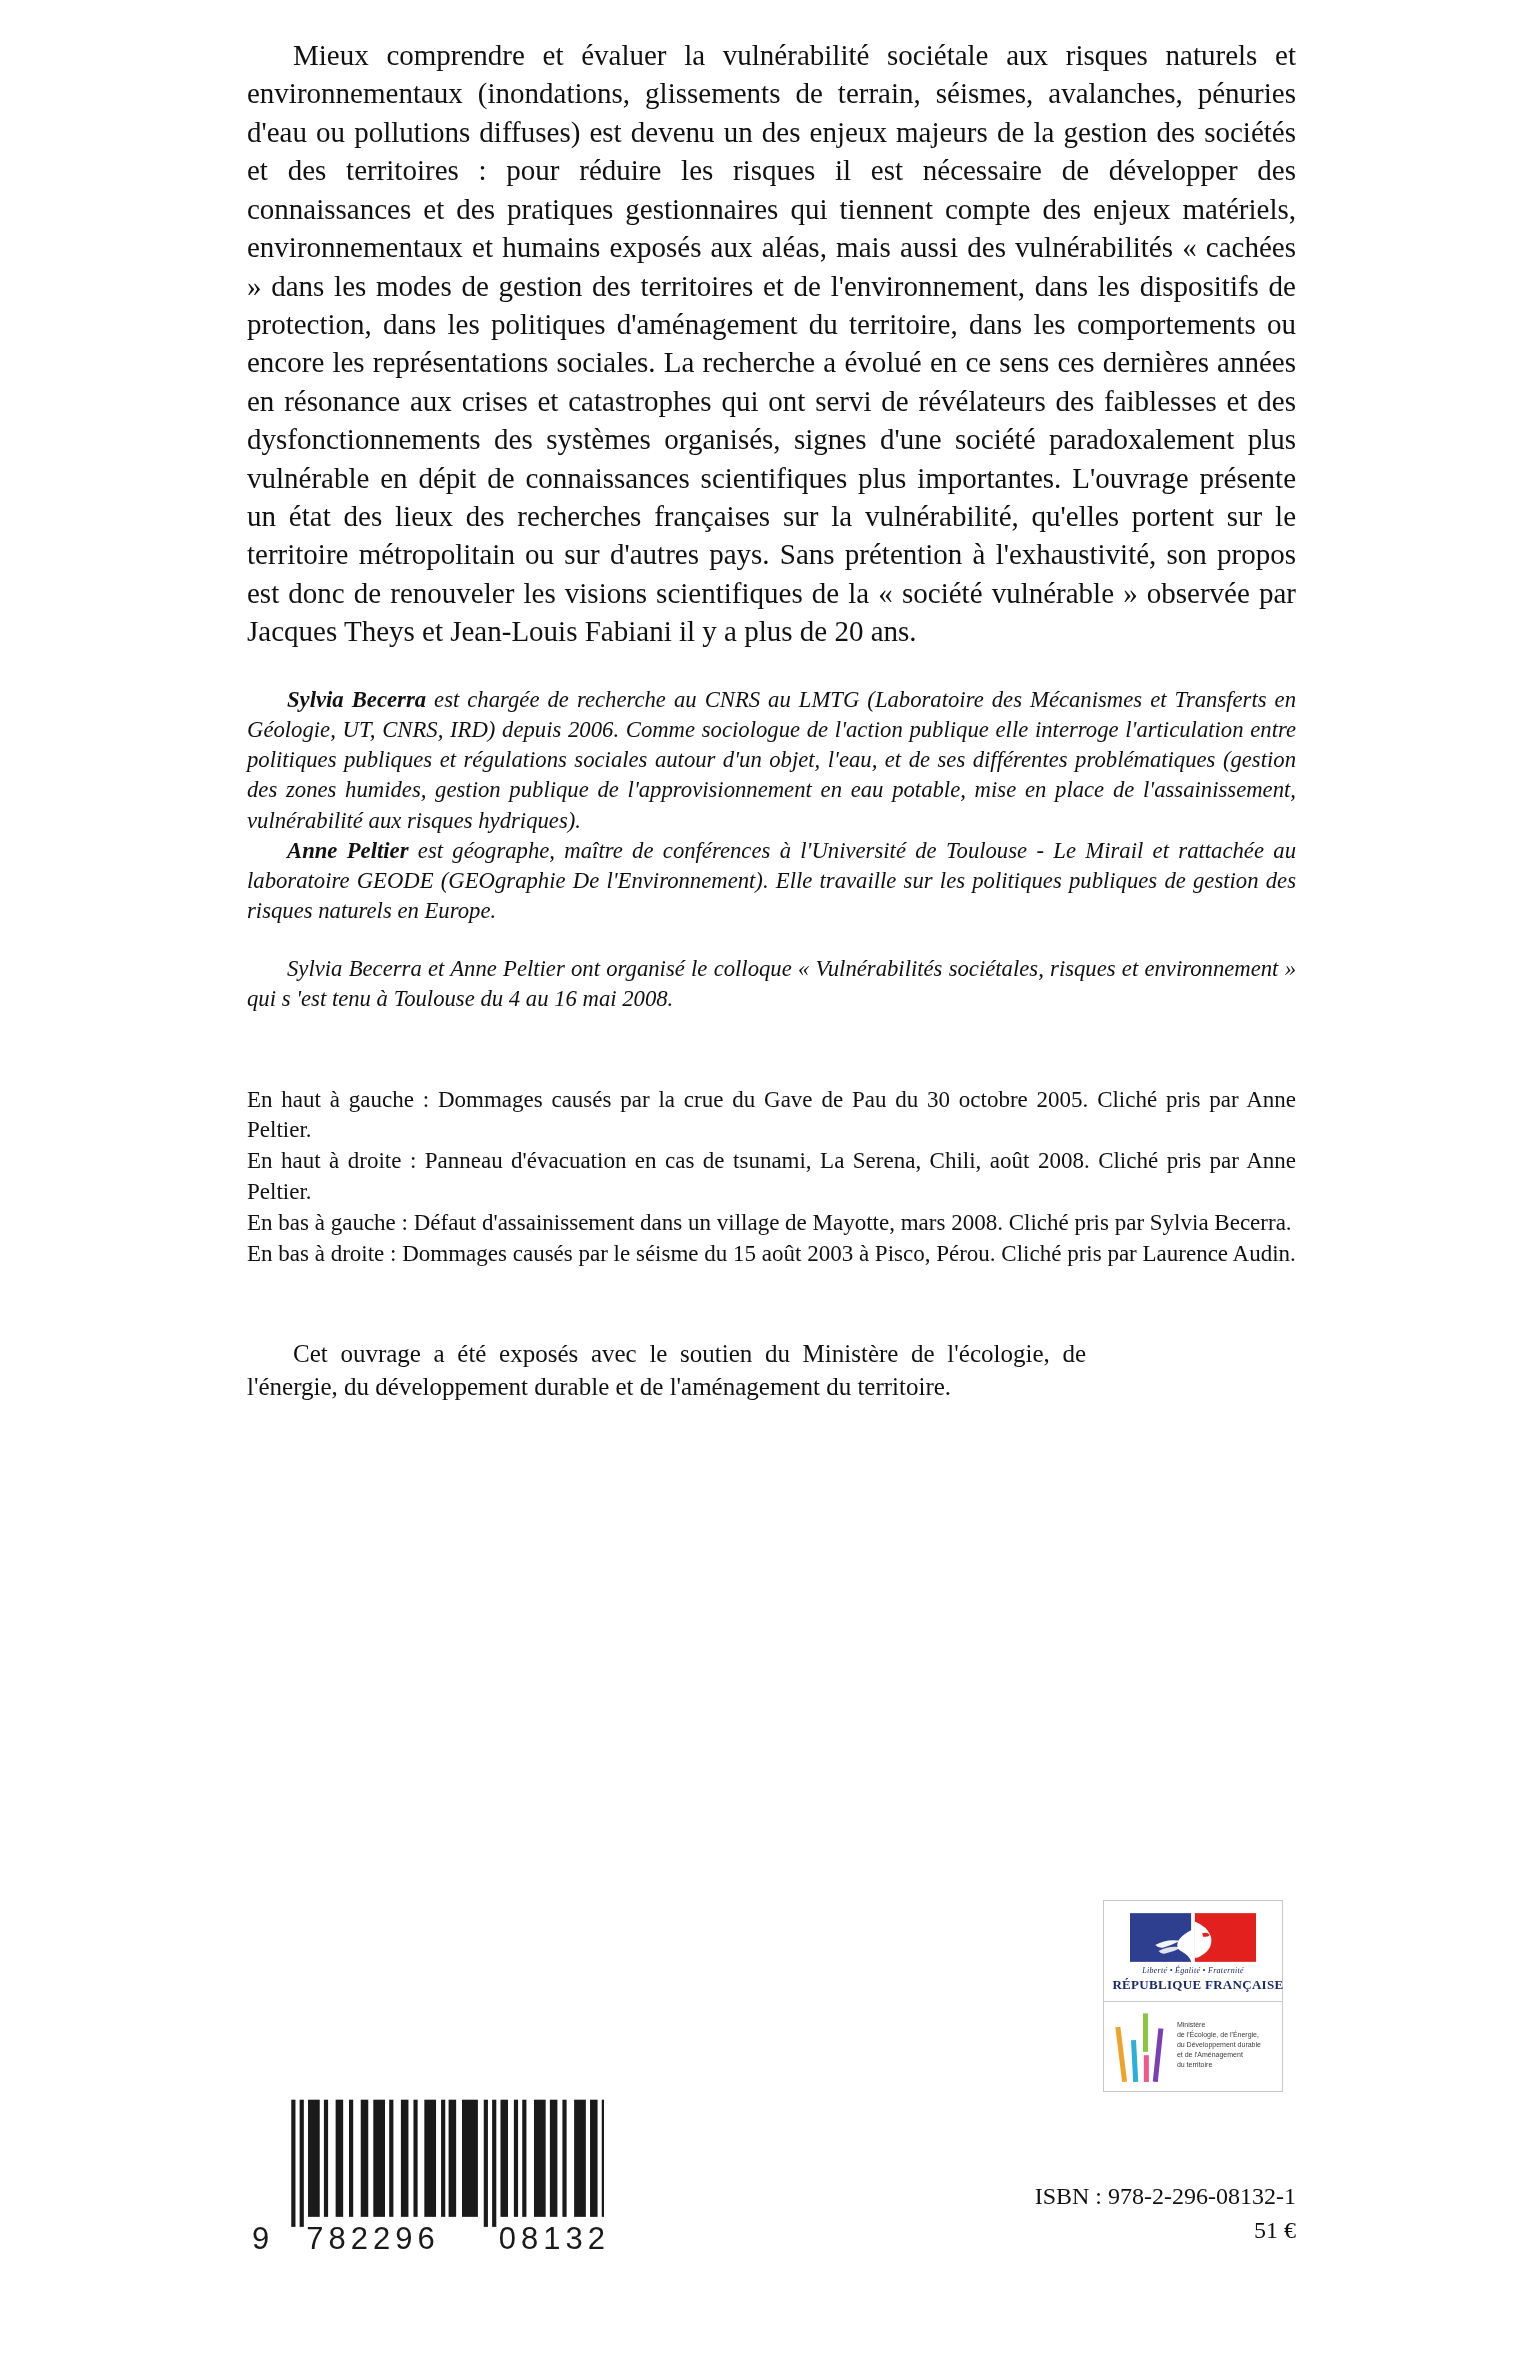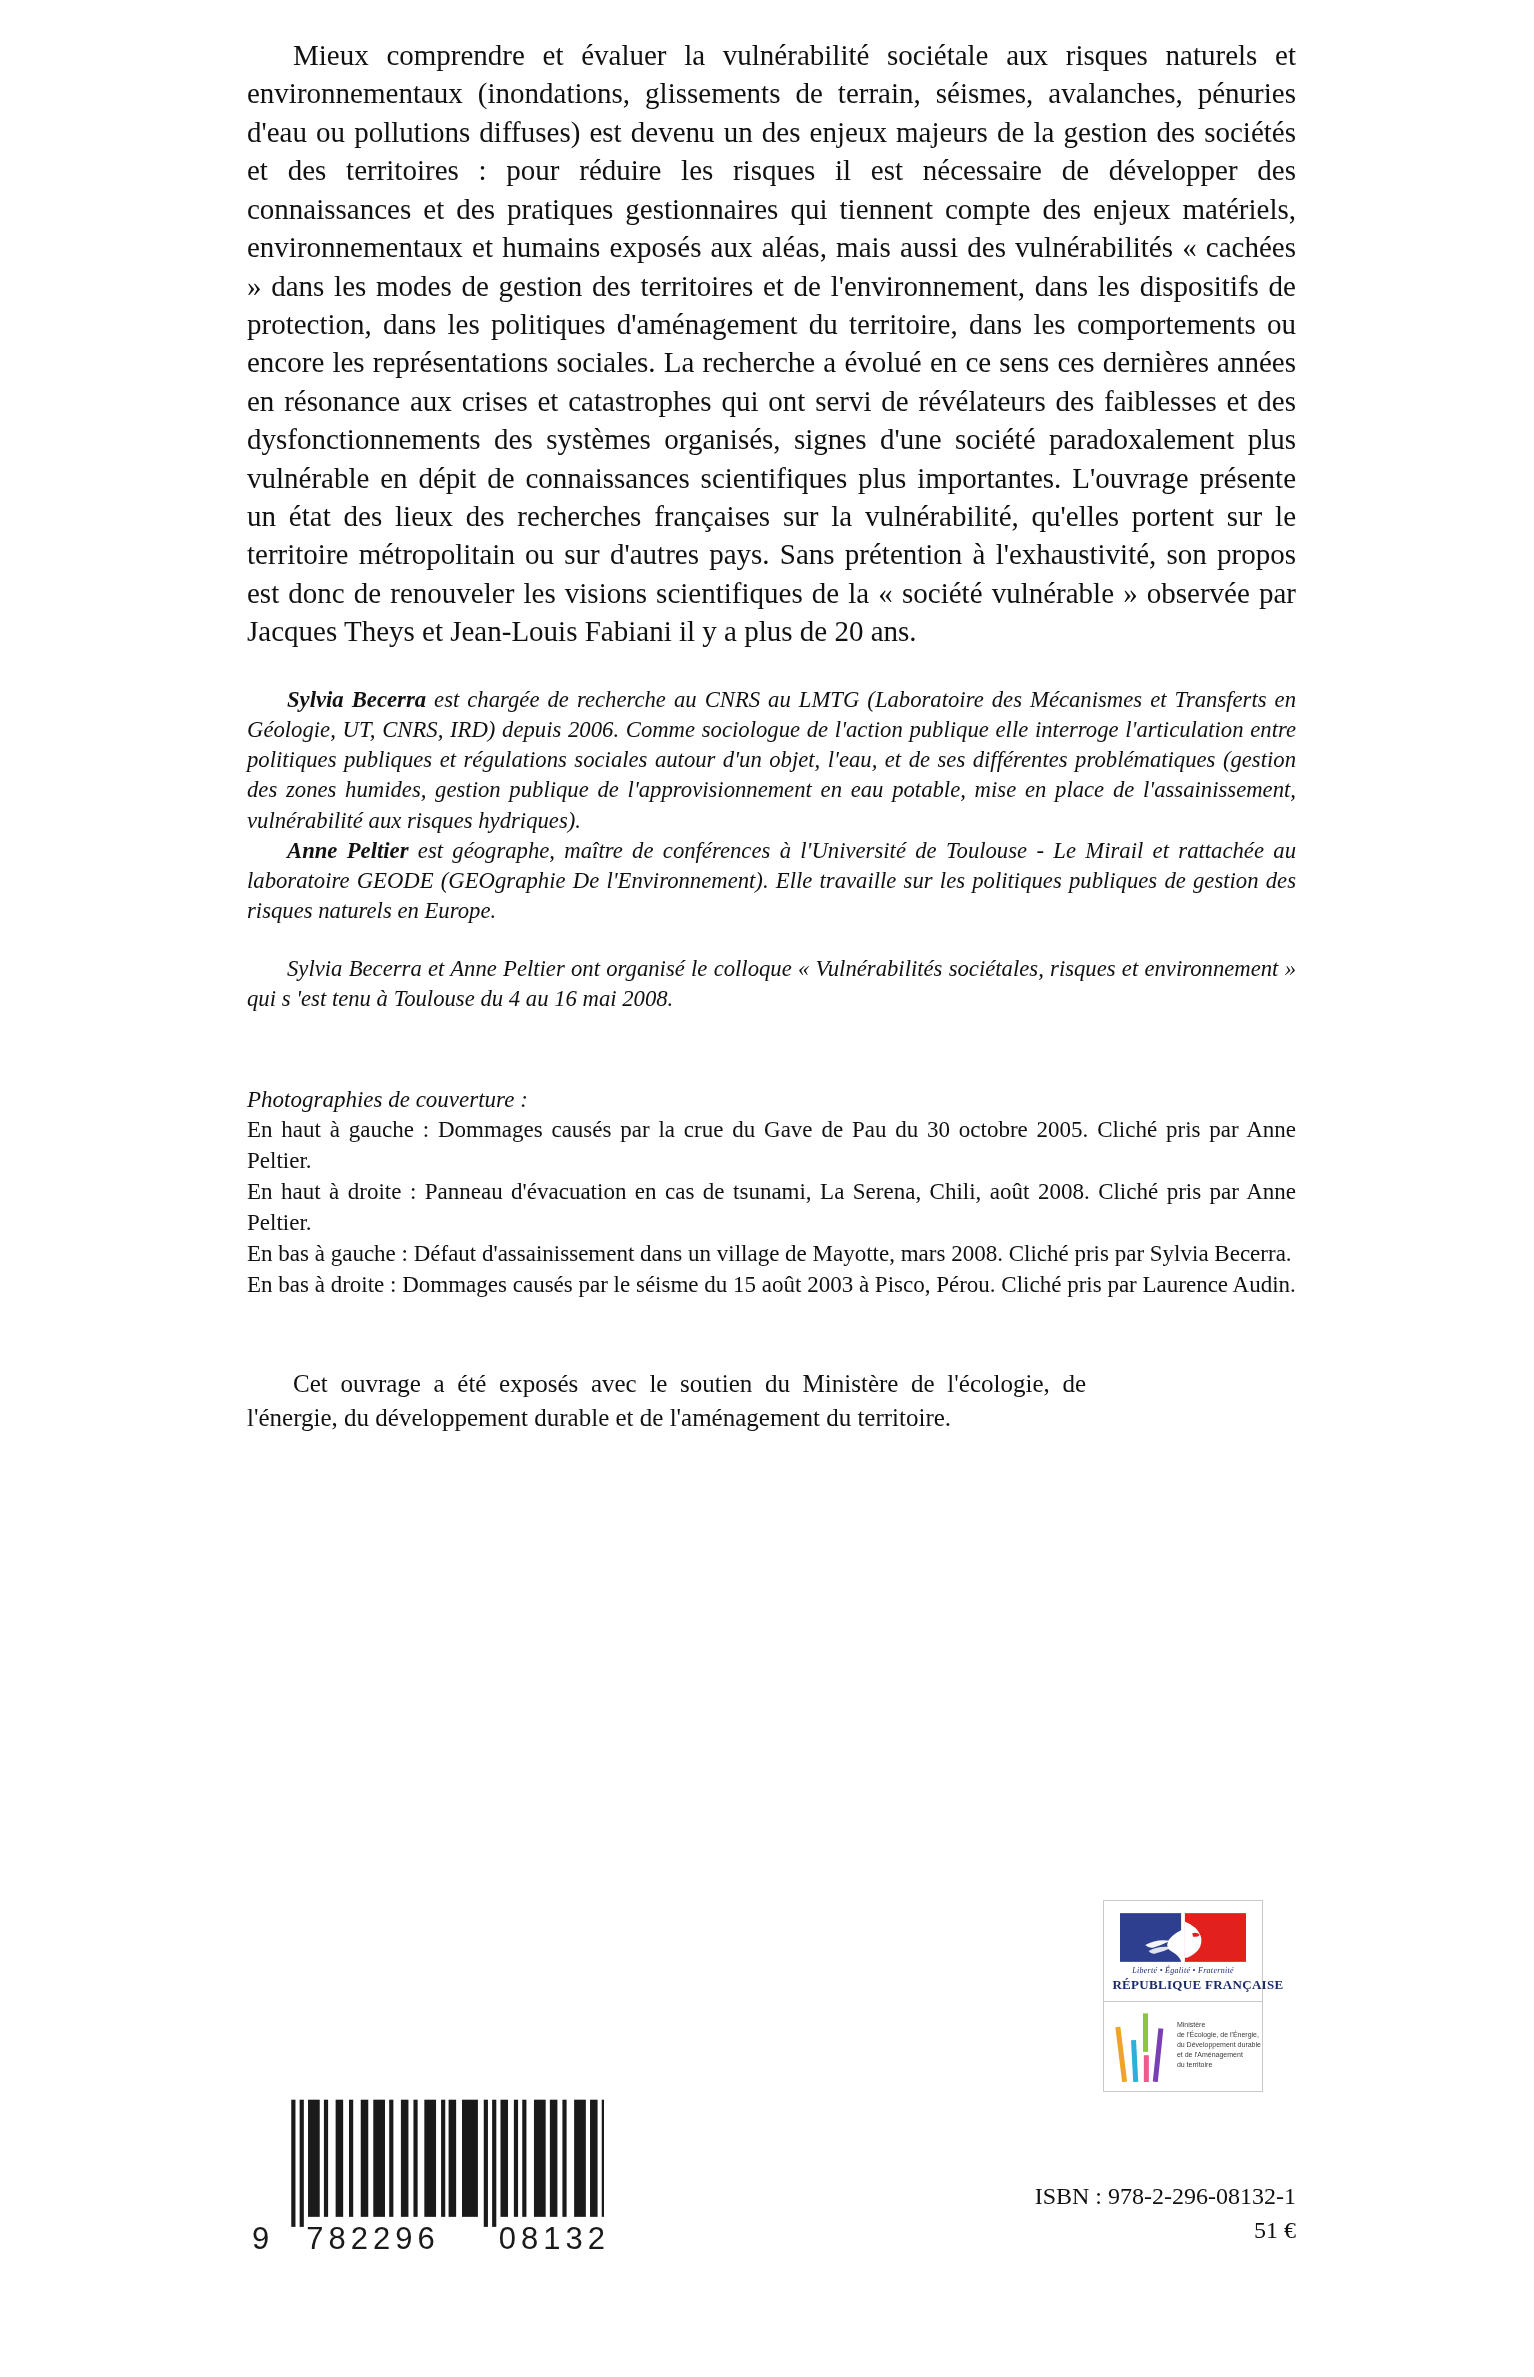--- a/index.html
+++ b/index.html
@@ -89,21 +89,21 @@
     text-align: justify;
     text-indent: 46px;
     width: 839px;
   }
 
   
   .logo-block {
     position: absolute;
     left: 1103px;
     top: 1900px;
-    width: 160px;
+    width: 180px;
   }
   .logo-card {
     border: 0.8px solid #c9c9c9;
     background: #ffffff;
     box-sizing: border-box;
   }
   .logo-marianne {
     padding: 11.7px 8.4px 8.4px 8.4px;
     text-align: center;
   }
@@ -183,21 +183,20 @@
     <div class="abstract">Mieux comprendre et évaluer la vulnérabilité sociétale aux risques naturels et environnementaux (inondations, glissements de terrain, séismes, avalanches, pénuries d'eau ou pollutions diffuses) est devenu un des enjeux majeurs de la gestion des sociétés et des territoires : pour réduire les risques il est nécessaire de développer des connaissances et des pratiques gestionnaires qui tiennent compte des enjeux matériels, environnementaux et humains exposés aux aléas, mais aussi des vulnérabilités « cachées » dans les modes de gestion des territoires et de l'environnement, dans les dispositifs de protection, dans les politiques d'aménagement du territoire, dans les comportements ou encore les représentations sociales. La recherche a évolué en ce sens ces dernières années en résonance aux crises et catastrophes qui ont servi de révélateurs des faiblesses et des dysfonctionnements des systèmes organisés, signes d'une société paradoxalement plus vulnérable en dépit de connaissances scientifiques plus importantes. L'ouvrage présente un état des lieux des recherches françaises sur la vulnérabilité, qu'elles portent sur le territoire métropolitain ou sur d'autres pays. Sans prétention à l'exhaustivité, son propos est donc de renouveler les visions scientifiques de la « société vulnérable » observée par Jacques Theys et Jean-Louis Fabiani il y a plus de 20 ans.</div>
 
     <div class="bios">
       <p><b>Sylvia Becerra</b><span> est chargée de recherche au CNRS au LMTG (Laboratoire des Mécanismes et Transferts en Géologie, UT, CNRS, IRD) depuis 2006. Comme sociologue de l'action publique elle interroge l'articulation entre politiques publiques et régulations sociales autour d'un objet, l'eau, et de ses différentes problématiques (gestion des zones humides, gestion publique de l'approvisionnement en eau potable, mise en place de l'assainissement, vulnérabilité aux risques hydriques).</span></p>
       <p><b>Anne Peltier</b><span> est géographe, maître de conférences à l'Université de Toulouse - Le Mirail et rattachée au laboratoire GEODE (GEOgraphie De l'Environnement). Elle travaille sur les politiques publiques de gestion des risques naturels en Europe.</span></p>
     </div>
 
     <div class="colloque">Sylvia Becerra et Anne Peltier ont organisé le colloque « Vulnérabilités sociétales, risques et environnement » qui s 'est tenu à Toulouse du 4 au 16 mai 2008.</div>
 
     <div class="photo-credits">
-      <p class="head">Photographies de couverture :</p>
       <p class="justified">En haut à gauche : Dommages causés par la crue du Gave de Pau du 30 octobre 2005. Cliché pris par Anne Peltier.</p>
       <p class="justified">En haut à droite : Panneau d'évacuation en cas de tsunami, La Serena, Chili, août 2008. Cliché pris par Anne Peltier.</p>
       <p class="justified">En bas à gauche : Défaut d'assainissement dans un village de Mayotte, mars 2008. Cliché pris par Sylvia Becerra.</p>
       <p class="justified">En bas à droite : Dommages causés par le séisme du 15 août 2003 à Pisco, Pérou. Cliché pris par Laurence Audin.</p>
     </div>
 
     <div class="support">Cet ouvrage a été exposés avec le soutien du Ministère de l'écologie, de l'énergie, du développement durable et de l'aménagement du territoire.</div>
 
   </div>
 

